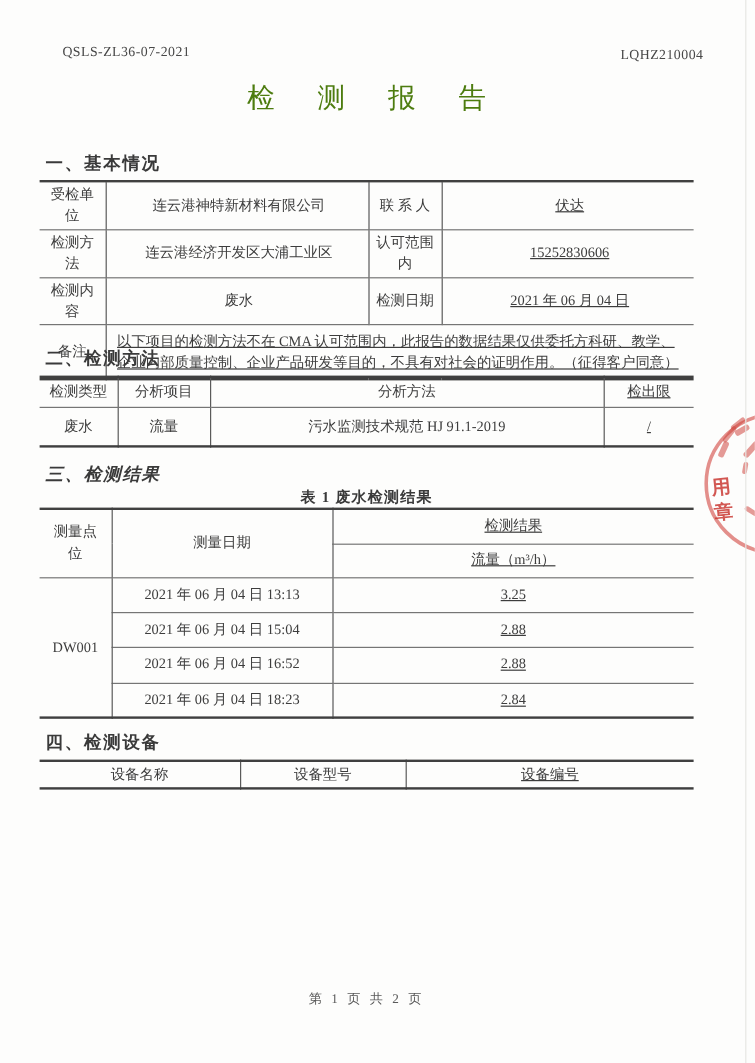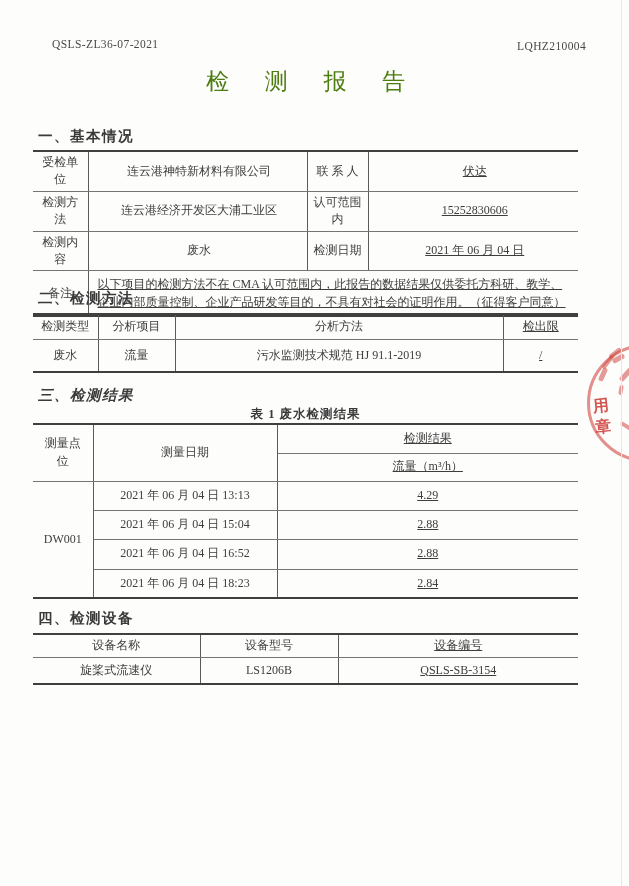--- a/index.html
+++ b/index.html
@@ -152,21 +152,21 @@
       <td rowspan="2">测量点位</td>
       <td rowspan="2">测量日期</td>
       <td>检测结果</td>
     </tr>
     <tr style="height:28px">
       <td>流量（m³/h）</td>
     </tr>
     <tr style="height:29px">
       <td rowspan="4">DW001</td>
       <td>2021 年 06 月 04 日 13:13</td>
-      <td>4.29</td>
+      <td>3.25</td>
     </tr>
     <tr style="height:29px">
       <td>2021 年 06 月 04 日 15:04</td>
       <td>2.88</td>
     </tr>
     <tr style="height:30px">
       <td>2021 年 06 月 04 日 16:52</td>
       <td>2.88</td>
     </tr>
     <tr style="height:29px">
@@ -183,28 +183,24 @@
         <col style="width:167px">
         <col style="width:138px">
         <col style="width:240px">
       </colgroup>
     <tbody>
         <tr style="height:23px">
       <td>设备名称</td>
       <td>设备型号</td>
       <td>设备编号</td>
     </tr>
-    <tr style="height:27px">
-      <td>旋桨式流速仪</td>
-      <td>LS1206B</td>
-      <td>QSLS-SB-3154</td>
-    </tr>
-  </tbody>
-    </table>
-
+  </tbody>
+    </table>
+
+  <div class="abs footer">第 1 页 共 2 页</div>
 
   <div class="abs stamp-circle"></div>
   <div class="abs seal-mark m1"></div>
   <div class="abs seal-mark m2"></div>
   <div class="abs seal-mark m3"></div>
   <div class="abs seal-mark m4"></div>
   <div class="abs seal-mark m5"></div>
   <div class="abs seal-mark m6"></div>
   <div class="abs seal-mark m7"></div>
   <div class="abs stamp-label">用章</div>

